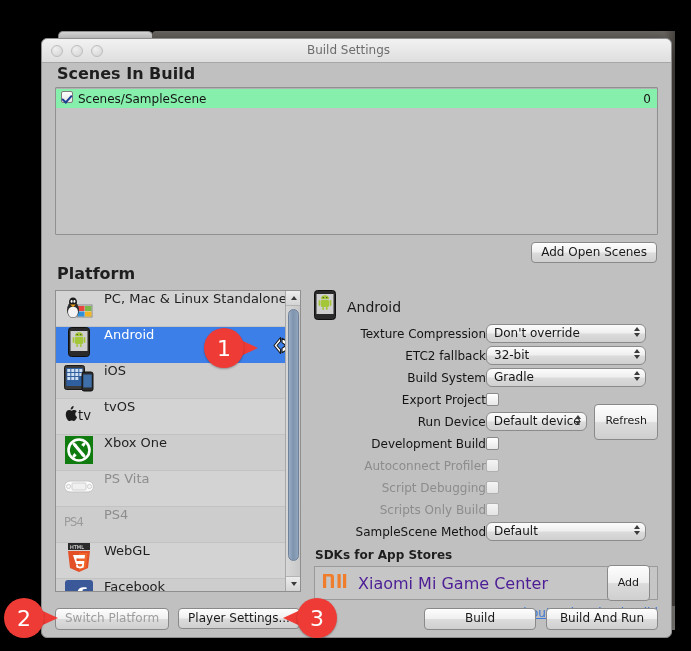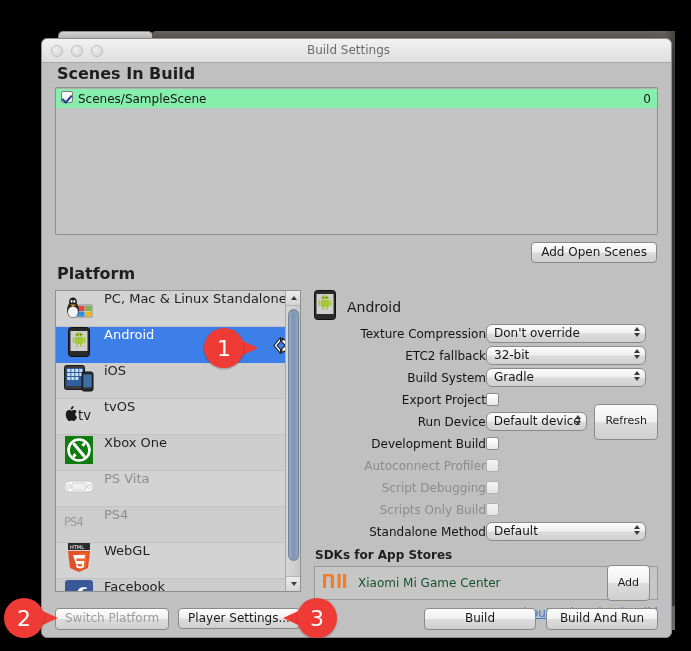--- a/index.html
+++ b/index.html
@@ -188,21 +188,21 @@
     font-size: 11px; height: 36px; padding: 1px 10px 2px; line-height: 14px;
     margin-left: 7px;
   }
 
   
   .sdk-title { font-size: 12px; font-weight: bold; color: #1e1e1e; margin: 7px 0 4px 1px; }
   #sdk-box {
     border: 1px solid #9a9a9a; background: #c6c6c6;
     height: 34px; display: flex; align-items: center; padding: 0 7px;
   }
-  #sdk-box .sdk-name { font-size: 12px; color: #14532d; flex: 1; margin-left: 10px; }
+  #sdk-box .sdk-name { font-size: 16px; color: #4c1d95; flex: 1; margin-left: 10px; }
 
   .cloud-link {
     text-align: right; margin-top: 6px; font-size: 12px;
     color: #3a77d6; text-decoration: underline;
   }
 
   
   #bottom-bar {
     position: absolute; left: 0; right: 0; bottom: 0; height: 36px;
     display: flex; align-items: center; padding: 0 13px;
@@ -496,21 +496,21 @@
           </div>
           <div class="set-row dim">
             <span class="lbl">Script Debugging</span>
             <span class="chk dim"></span>
           </div>
           <div class="set-row dim">
             <span class="lbl">Scripts Only Build</span>
             <span class="chk dim"></span>
           </div>
           <div class="set-row">
-            <span class="lbl">Standalone Method</span>
+            <span class="lbl">SampleScene Method</span>
             <span class="popup">Default<span class="arrows">
                   <span class="tri-up"></span>
                   <span class="tri-dn"></span>
                 </span></span>
           </div>
 
           <div class="sdk-title">SDKs for App Stores</div>
           <div id="sdk-box">
             <span>
               <svg width="26" height="18" viewBox="0 0 26 18">

